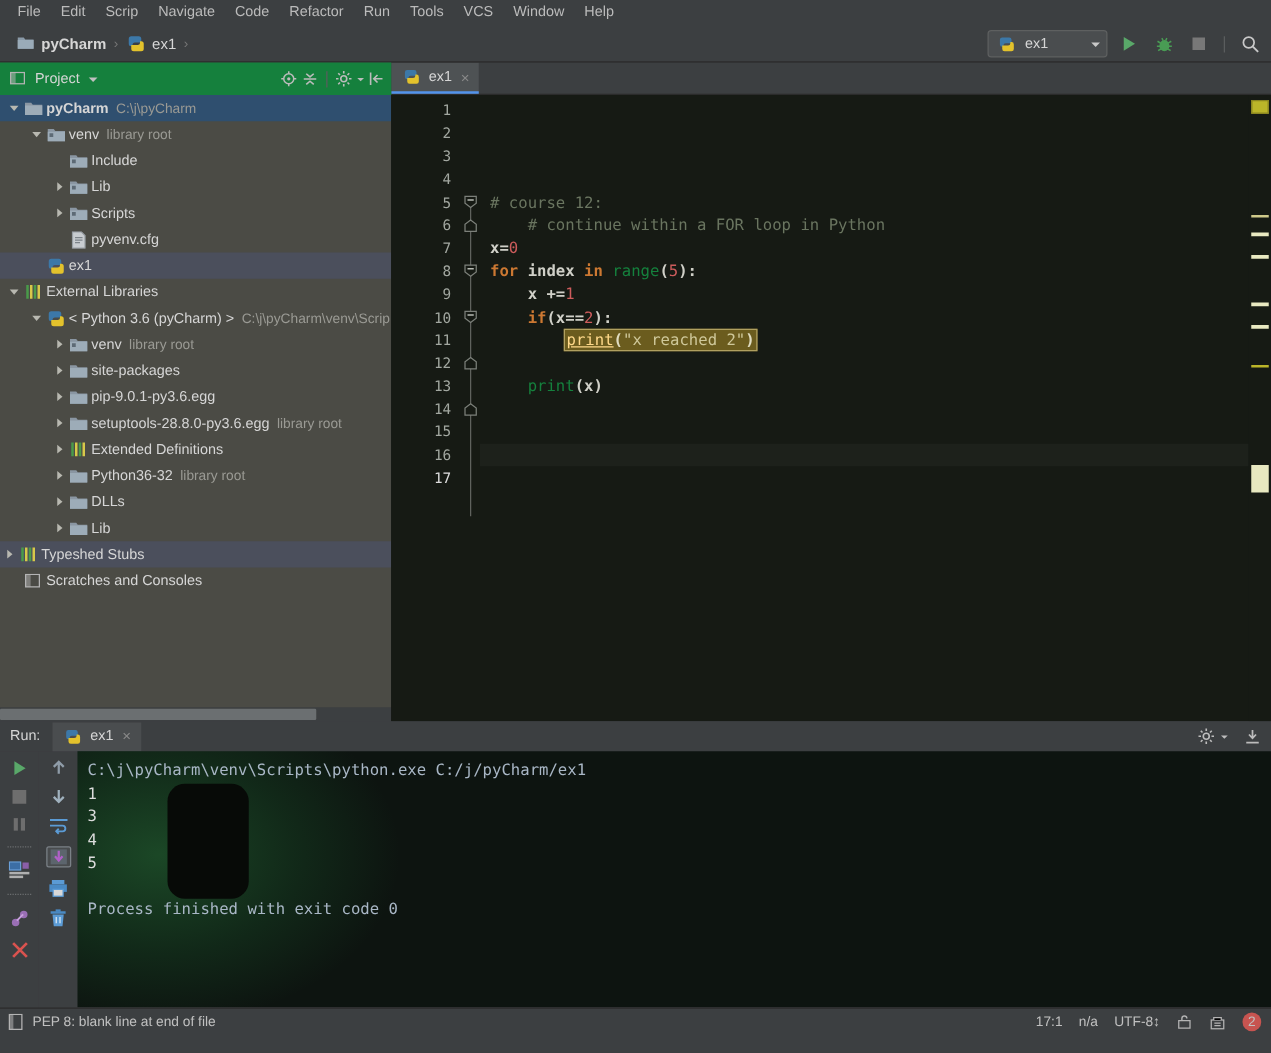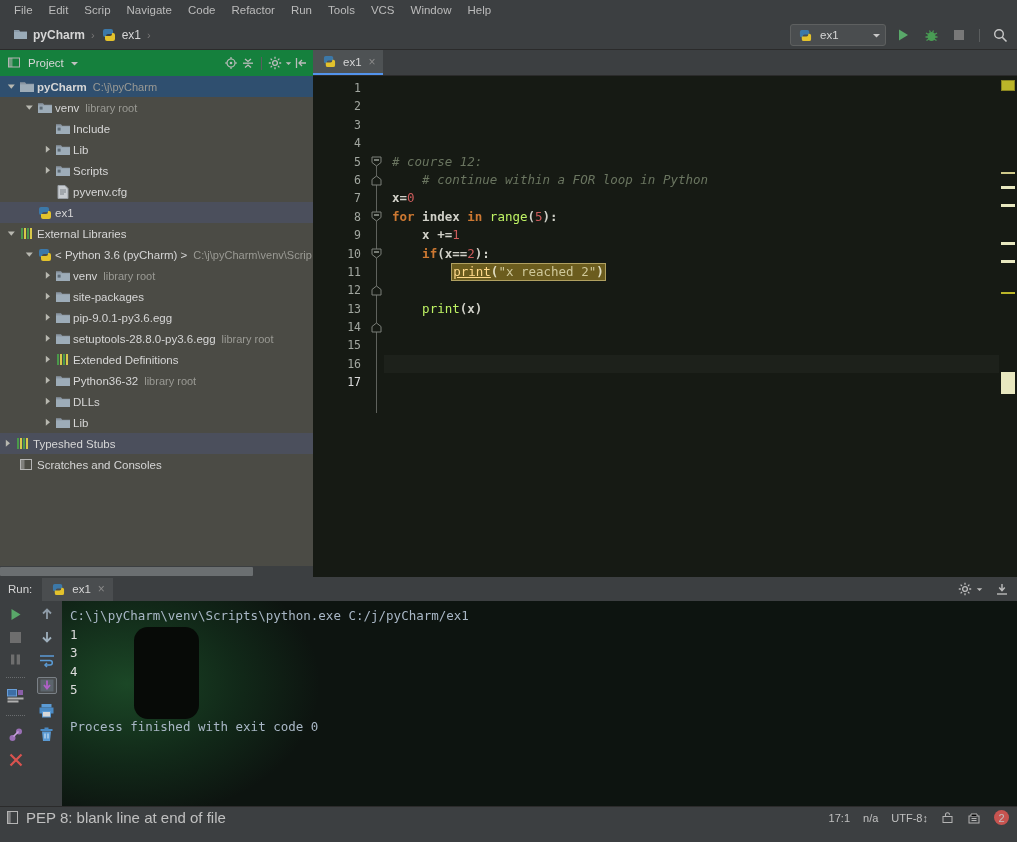--- a/index.html
+++ b/index.html
@@ -130,23 +130,23 @@
   }
   .code {
     flex: 1; padding-top: 3px; position: relative; overflow: hidden;
   }
   .cline {
     height: 18.4px; line-height: 18.4px; font-size: 12.5px;
     white-space: pre; color: #a9b7c6; padding-left: 8px;
     font-family: "DejaVu Sans Mono", monospace;
   }
   .cline.curline { background: #1d211b; }
-  .cmt { color: #6a7560; font-style: italic; }
+  .cmt { color: #6a7560; }
   .kw { color: #cc7832; font-weight: bold; }
-  .fn  { color: #bef264; }
+  .fn  { color: #15803d; }
   .num { color: #cd5c5c; }
   .str { color: #a5a06a; }
   .pln { color: #d0d0c8; font-weight: bold; }
   .hl-line {
     display: inline-block; background: #6b5c1e;
     border: 1px solid #b0a060; margin-left: -1px;
     padding: 0 1px; line-height: 16px;
   }
   .hl-line .fn { color: #ffd98a; text-decoration: underline; }
   .hl-line .str { color: #cfc89a; }
@@ -207,21 +207,21 @@
   .blackblob {
     position: absolute; left: 72px; top: 26px; width: 65px; height: 92px;
     background: #070a07; border-radius: 14px; z-index: 1;
   }
 
   
   .statusbar {
     height: 22px; background: #3c3f41; display: flex; align-items: center;
     padding: 0 6px; position: relative; border-top: 1px solid #2b2b2b;
   }
-  .status-text { font-size: 15px; color: #c0c0c0; margin-left: 7px; }
+  .status-text { font-size: 11px; color: #c0c0c0; margin-left: 7px; }
   .status-right {
     position: absolute; right: 8px; display: flex; align-items: center; gap: 13px;
   }
   .status-right span { font-size: 11px; color: #c0c0c0; }
   .err-badge {
     width: 15px; height: 15px; border-radius: 50%;
     background: #c75450; color: #fff; font-size: 10px;
     display: flex; align-items: center; justify-content: center;
   }
   svg { display: block; }

